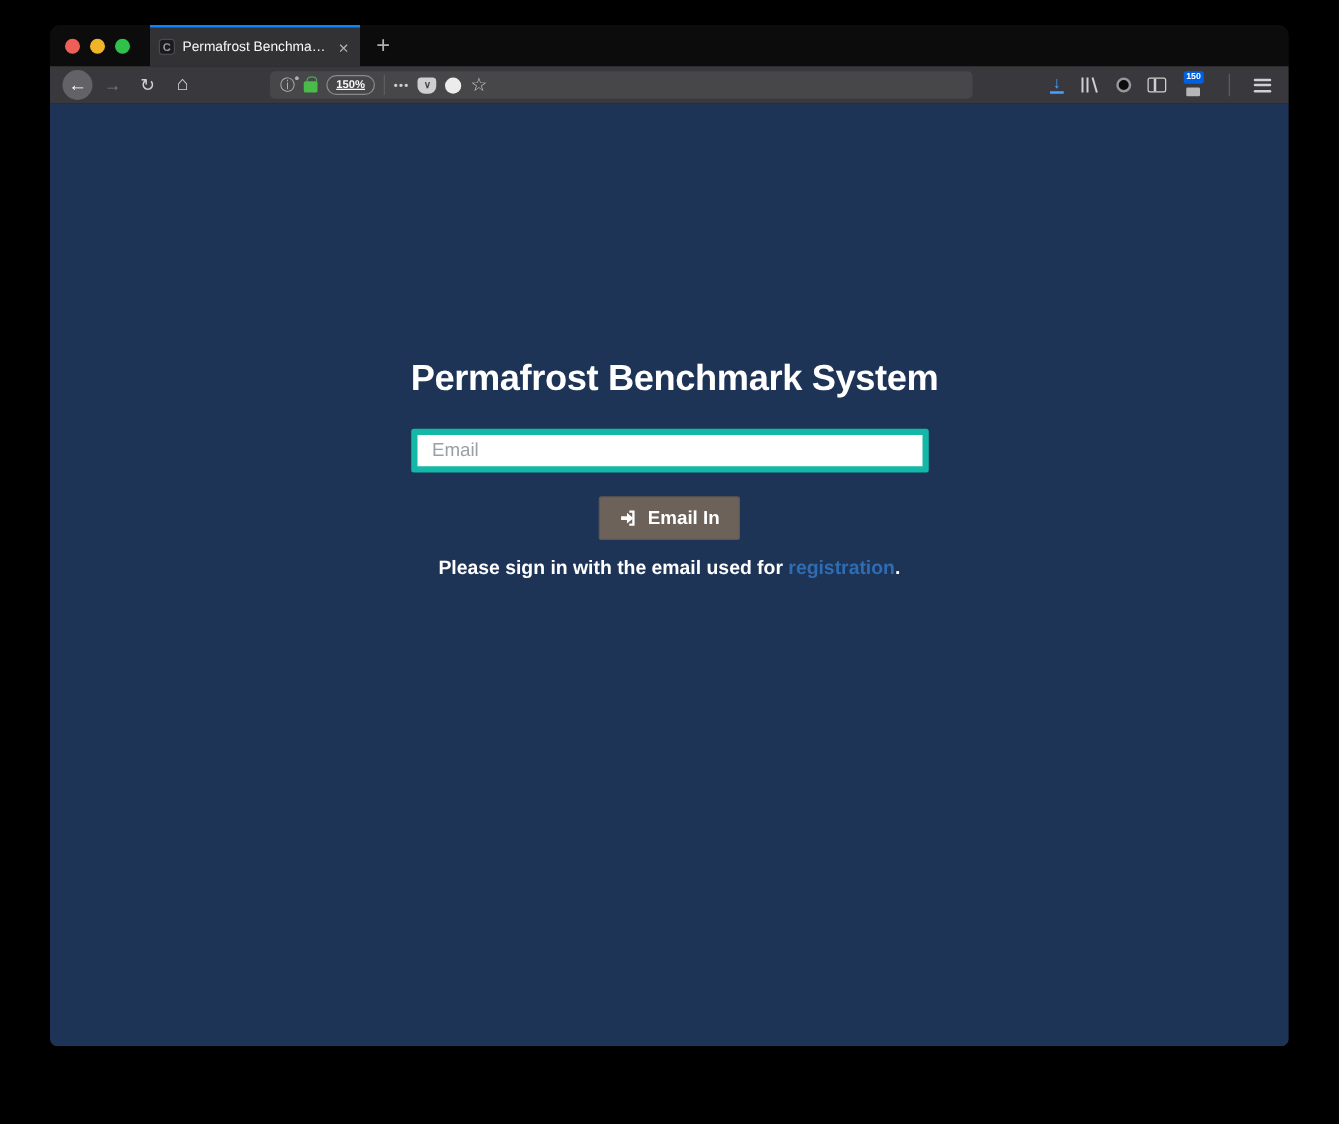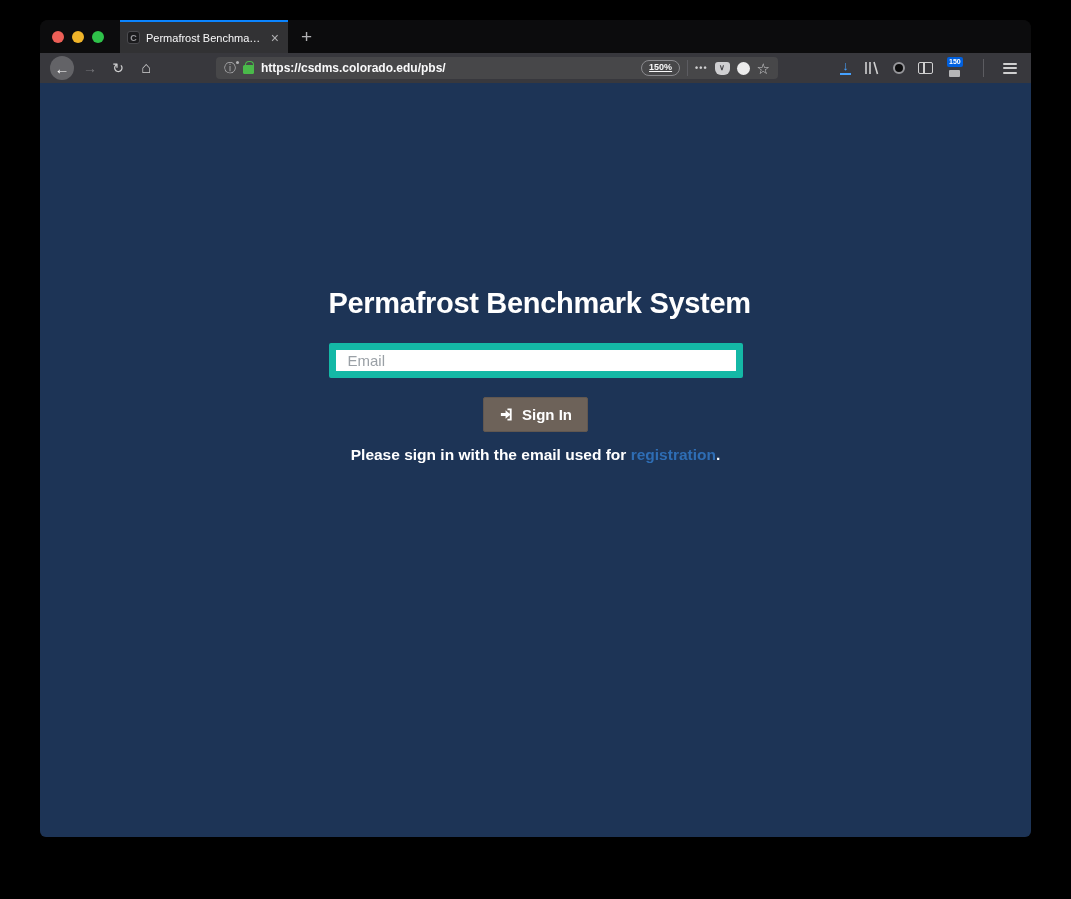--- a/index.html
+++ b/index.html
@@ -78,21 +78,21 @@
                       font-size:7px; font-weight:bold; padding:1px 2px; border-radius:2px;
                       line-height:1.1; }
   .hamburger { display:flex; flex-direction:column; gap:2.5px; }
   .hamburger span { display:block; width:14px; height:2px; background:#d0d0d1; border-radius:1px; }
 
   
   .page { flex:1; background:#1d3456; display:flex; flex-direction:column; align-items:center; }
   .login { width:414px; margin-top:204px; }
   .page-title { color:#fff; font-size:29px; font-weight:bold; text-align:center;
                 letter-spacing:-0.3px; white-space:nowrap; }
-  .email-input { display:block; width:414px; height:35px; margin-top:23px; border:7px solid #14b8a6;
+  .email-input { display:block; width:414px; height:35px; margin-top:23px; border:5px solid #14b8a6;
                  border-radius:2px; padding:0 12px; font-size:15px; color:#333;
                  font-family:"Liberation Sans", sans-serif; outline:none; background:#fff; }
   .email-input::placeholder { color:#9aa0a6; }
   .btn-row { text-align:center; margin-top:19px; }
   .signin-btn { display:inline-flex; align-items:center; gap:8px; background:#6d6259;
                 border:1px solid #615750; color:#fff; font-weight:bold; font-size:15px;
                 padding:8px 15px; border-radius:2px; font-family:"Liberation Sans", sans-serif;
                 cursor:pointer; }
   .signin-btn svg { display:block; }
   .note { margin-top:14px; text-align:center; color:#fff; font-size:15.5px; font-weight:bold; }
@@ -120,21 +120,20 @@
 
     <div class="navbar">
       <div class="nav-btn back">←</div>
       <div class="nav-btn fwd">→</div>
       <div class="nav-btn">↻</div>
       <div class="nav-btn home">⌂</div>
 
       <div class="urlbar">
         <span class="info-ic">ⓘ</span>
         <span class="lock"></span>
-        <span class="url-text">https://csdms.colorado.edu/pbs/</span>
         <span class="zoom-pill">150%</span>
         <span class="vsep"></span>
         <span class="dots3">•••</span>
         <span class="pocket">∨</span>
         <span class="shot-circle"></span>
         <span class="star">☆</span>
       </div>
 
       <div class="nav-right">
         <div class="dl-ic">
@@ -166,21 +165,21 @@
     <div class="page">
       <div class="login">
         <div class="page-title">Permafrost Benchmark System</div>
         <input class="email-input" type="text" placeholder="Email" style="">
         <div class="btn-row">
           <button class="signin-btn">
             <svg width="15" height="15" viewBox="0 0 16 16">
               <path d="M2 6.5 h5 V3.5 L12.5 8 7 12.5 V9.5 H2 Z" fill="#fff"></path>
               <path d="M9 1.5 h4.5 v13 H9 v-2 h2.5 v-9 H9 Z" fill="#fff"></path>
             </svg>
-            <span>Sign In</span>
+            <span>Email In</span>
           </button>
         </div>
         <div class="note">
           <span>Please sign in with the email used for </span><a href="#">registration</a><span>.</span>
         </div>
       </div>
     </div>
 
   </div>
 </div>

